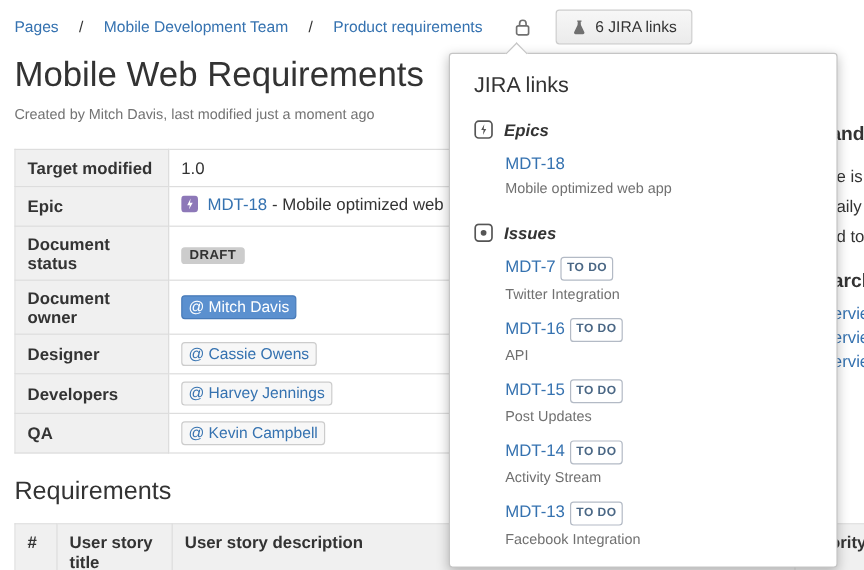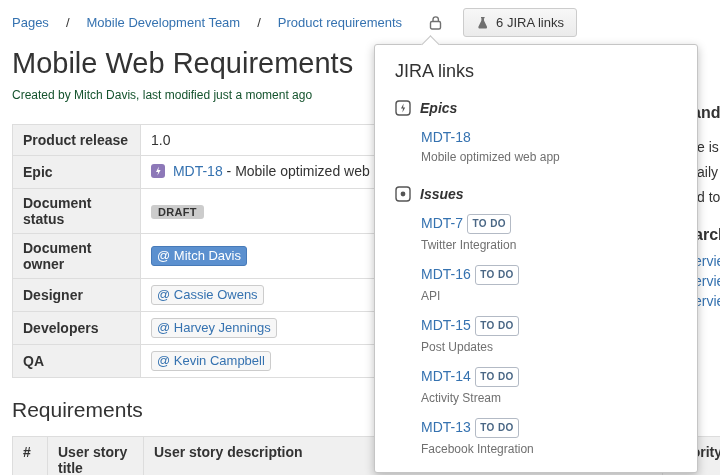--- a/index.html
+++ b/index.html
@@ -16,21 +16,21 @@
   .lock { margin:0 10px 0 16px; display:inline-flex; }
   .jira-btn {
     display:inline-flex; align-items:center; gap:7px;
     background:linear-gradient(#f7f7f7,#ebebeb);
     border:1px solid #ccc; border-radius:3px;
     padding:6px 12px; font-size:13px; color:#333; cursor:pointer;
   }
 
   
   .page-title { font-size:29px; font-weight:400; margin:10px 0 0 12px; }
-  .byline { font-size:12px; color:#14532d; margin:8px 0 0 12px; }
+  .byline { font-size:12px; color:#737373; margin:8px 0 0 12px; }
 
   
   table.props { border-collapse:collapse; margin:22px 0 0 12px; }
   table.props td { border:1px solid #ddd; font-size:14px; padding:6px 10px; height:31px; }
   table.props td.lbl { background:#f0f0f0; font-weight:bold; width:128px; }
   table.props td.val { width:552px; }
   .chip { display:inline-block; border:1px solid #ccc; background:#f7f7f7; color:#3572b0;
           border-radius:3px; padding:0 5px; font-size:13px; line-height:18px; cursor:pointer; }
   .chip.hl { background:#5b90cf; border-color:#477ab8; color:#fff; }
   .lozenge { display:inline-block; background:#ccc; color:#333; font-size:11px; font-weight:bold;
@@ -99,21 +99,21 @@
     <span>6 JIRA links</span>
   </button>
 </div>
 
 <h1 class="page-title">Mobile Web Requirements</h1>
 <div class="byline">Created by Mitch Davis, last modified just a moment ago</div>
 
 <table class="props">
   <tbody>
       <tr>
-    <td class="lbl">Product release</td>
+    <td class="lbl">Target modified</td>
     <td class="val">1.0</td>
   </tr>
   <tr>
     <td class="lbl">Epic</td>
     <td class="val">
       <span class="epic-ic">
         <svg width="14" height="14" viewBox="0 0 14 14">
               <rect width="14" height="14" rx="3" fill="#8d78b8"></rect>
               <path d="M7.9 2.4 L5 8 h2.2 L6.4 11.6 L9.6 6 H7.3 Z" fill="#fff"></path>
             </svg>

